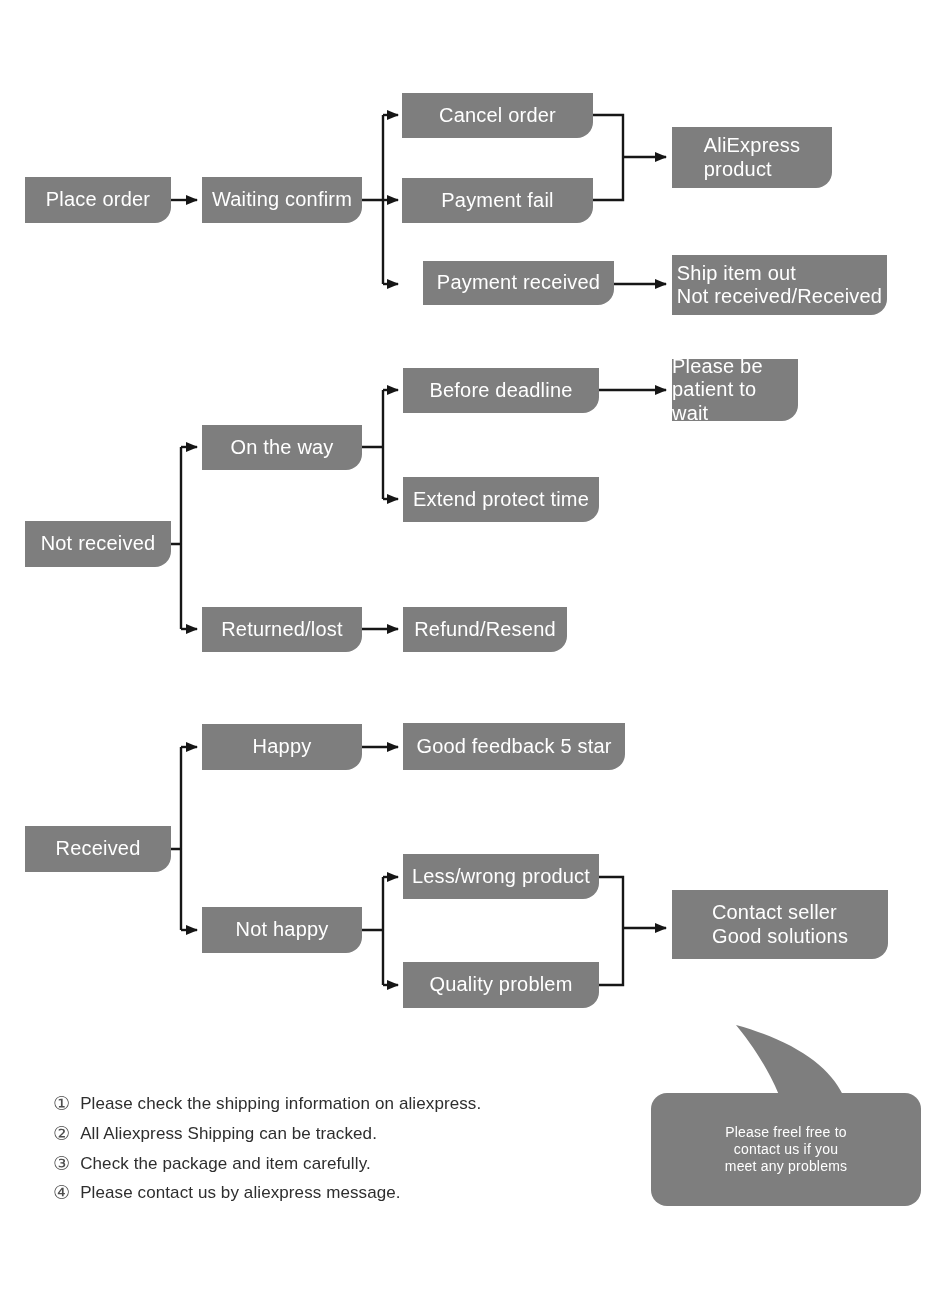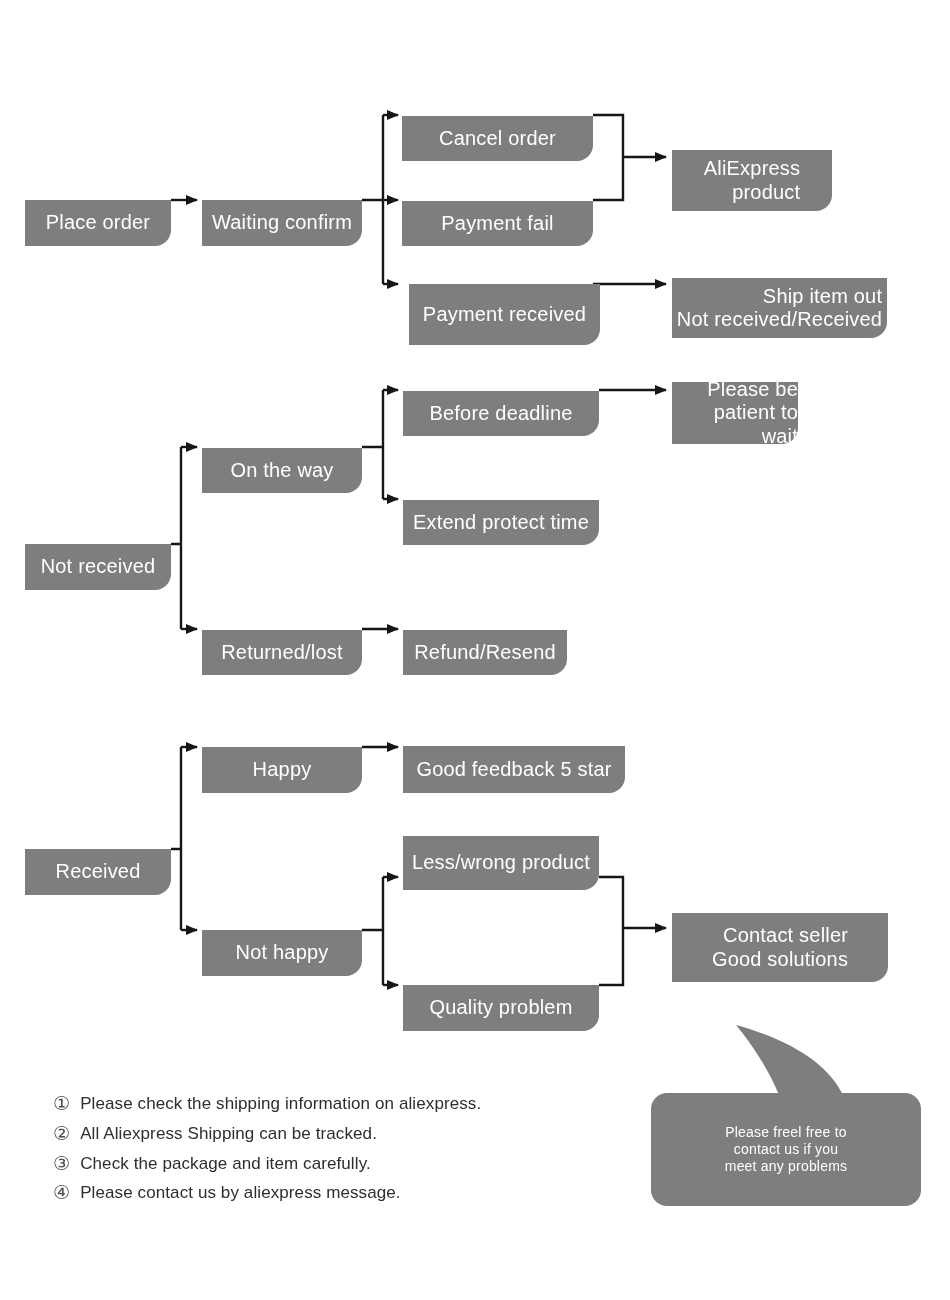--- a/index.html
+++ b/index.html
@@ -12,23 +12,23 @@
   html,body{margin:0;padding:0;background:var(--bg);}
   .stage{
     position:relative;width:950px;height:1300px;background:var(--bg);
     font-family:"Liberation Sans","DejaVu Sans",sans-serif;overflow:hidden;
   }
   .wires{position:absolute;left:0;top:0;}
   .wire{fill:none;stroke:var(--wire);stroke-width:2.4;}
   .tail{fill:var(--node-bg);stroke:none;}
   .node{
     position:absolute;background:var(--node-bg);color:var(--node-text);
-    display:flex;align-items:center;justify-content:center;text-align:right;
+    display:flex;align-items:center;justify-content:center;text-align:left;
     font-size:20px;line-height:1.17;border-radius:0 0 16px 0;
-    white-space:pre-line;letter-spacing:0.2px;margin-top:23px;
+    white-space:pre-line;letter-spacing:0.2px;
   }
   .bubble{
     position:absolute;left:651px;top:1093px;width:270px;height:113px;
     background:var(--node-bg);color:var(--node-text);border-radius:16px;
     display:flex;align-items:center;justify-content:center;text-align:center;
     font-size:14px;line-height:1.2;white-space:pre-line;letter-spacing:0.2px;
   }
   .note{
     position:absolute;left:53px;display:flex;align-items:center;
     font-size:17px;color:var(--note-text);letter-spacing:0.1px;
@@ -76,39 +76,39 @@
     <path class="wire" marker-end="url(#arw)" d="M383,985 H398"></path>
     <path class="wire" marker-end="url(#arw)" d="M623,928 H666"></path>
 
     <path class="tail" d="M736,1025 C749,1041 766,1064 779,1095 L843,1095 C829,1066 794,1041 736,1025 Z"></path>
   </svg>
 
   <div class="node" style="left:25px;top:177px;width:146px;height:46px">Place order</div>
   <div class="node" style="left:202px;top:177px;width:160px;height:46px">Waiting confirm</div>
   <div class="node" style="left:402px;top:93px;width:191px;height:45px">Cancel order</div>
   <div class="node" style="left:402px;top:178px;width:191px;height:45px">Payment fail</div>
-  <div class="node" style="left:409px;top:261px;width:191px;height:61px">Payment received</div>
+  <div class="node" style="left:423px;top:261px;width:191px;height:44px">Payment received</div>
   <div class="node" style="left:672px;top:127px;width:160px;height:61px">AliExpress
 product</div>
   <div class="node" style="left:672px;top:255px;width:215px;height:60px">Ship item out
 Not received/Received</div>
 
   <div class="node" style="left:403px;top:368px;width:196px;height:45px">Before deadline</div>
   <div class="node" style="left:202px;top:425px;width:160px;height:45px">On the way</div>
   <div class="node" style="left:403px;top:477px;width:196px;height:45px">Extend protect time</div>
   <div class="node" style="left:25px;top:521px;width:146px;height:46px">Not received</div>
   <div class="node" style="left:202px;top:607px;width:160px;height:45px">Returned/lost</div>
   <div class="node" style="left:403px;top:607px;width:164px;height:45px">Refund/Resend</div>
   <div class="node" style="left:672px;top:359px;width:126px;height:62px">Please be
 patient to wait</div>
 
   <div class="node" style="left:202px;top:724px;width:160px;height:46px">Happy</div>
   <div class="node" style="left:403px;top:723px;width:222px;height:47px">Good feedback 5 star</div>
   <div class="node" style="left:25px;top:826px;width:146px;height:46px">Received</div>
-  <div class="node" style="left:403px;top:813px;width:196px;height:54px">Less/wrong product</div>
+  <div class="node" style="left:403px;top:854px;width:196px;height:45px">Less/wrong product</div>
   <div class="node" style="left:202px;top:907px;width:160px;height:46px">Not happy</div>
   <div class="node" style="left:403px;top:962px;width:196px;height:46px">Quality problem</div>
   <div class="node" style="left:672px;top:890px;width:216px;height:69px">Contact seller
 Good solutions</div>
 
   <div class="bubble">Please freel free to
 contact us if you
 meet any problems</div>
 
   <div>

